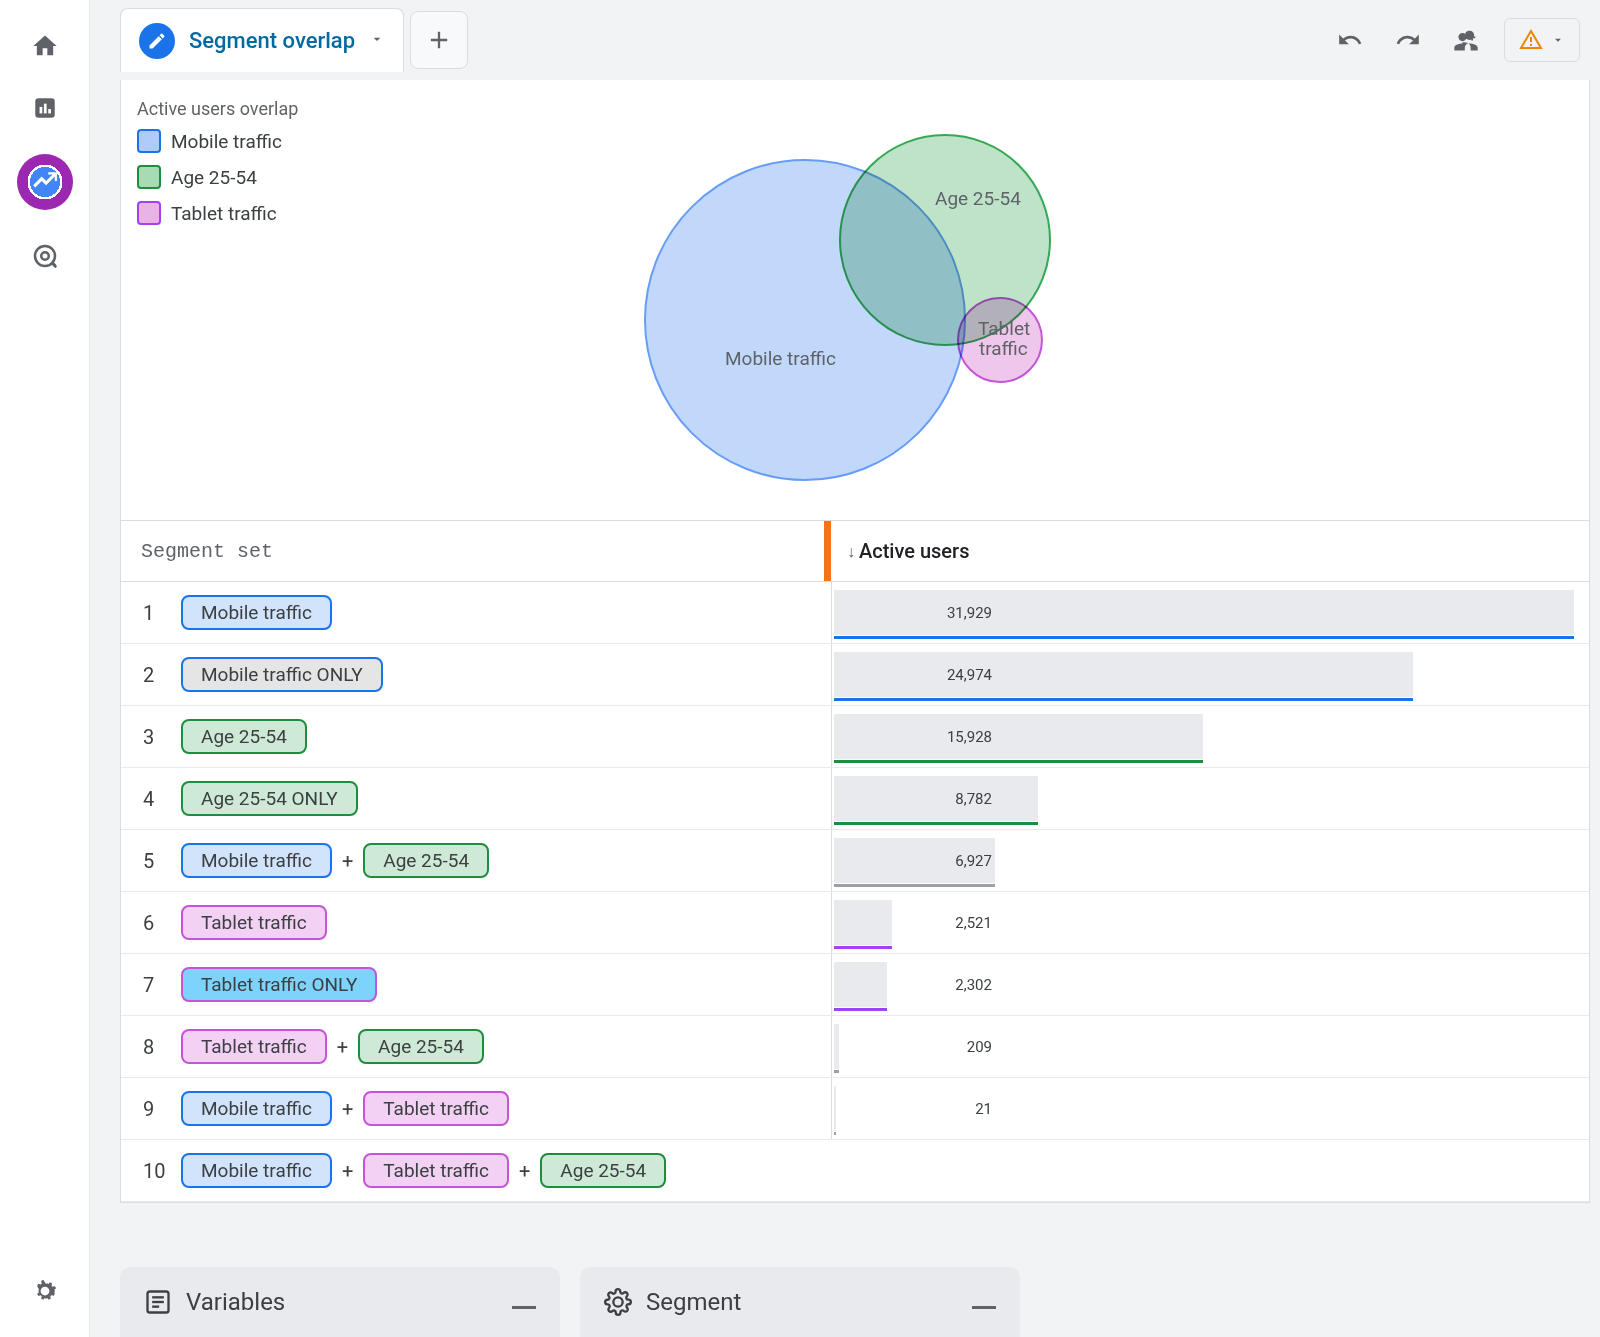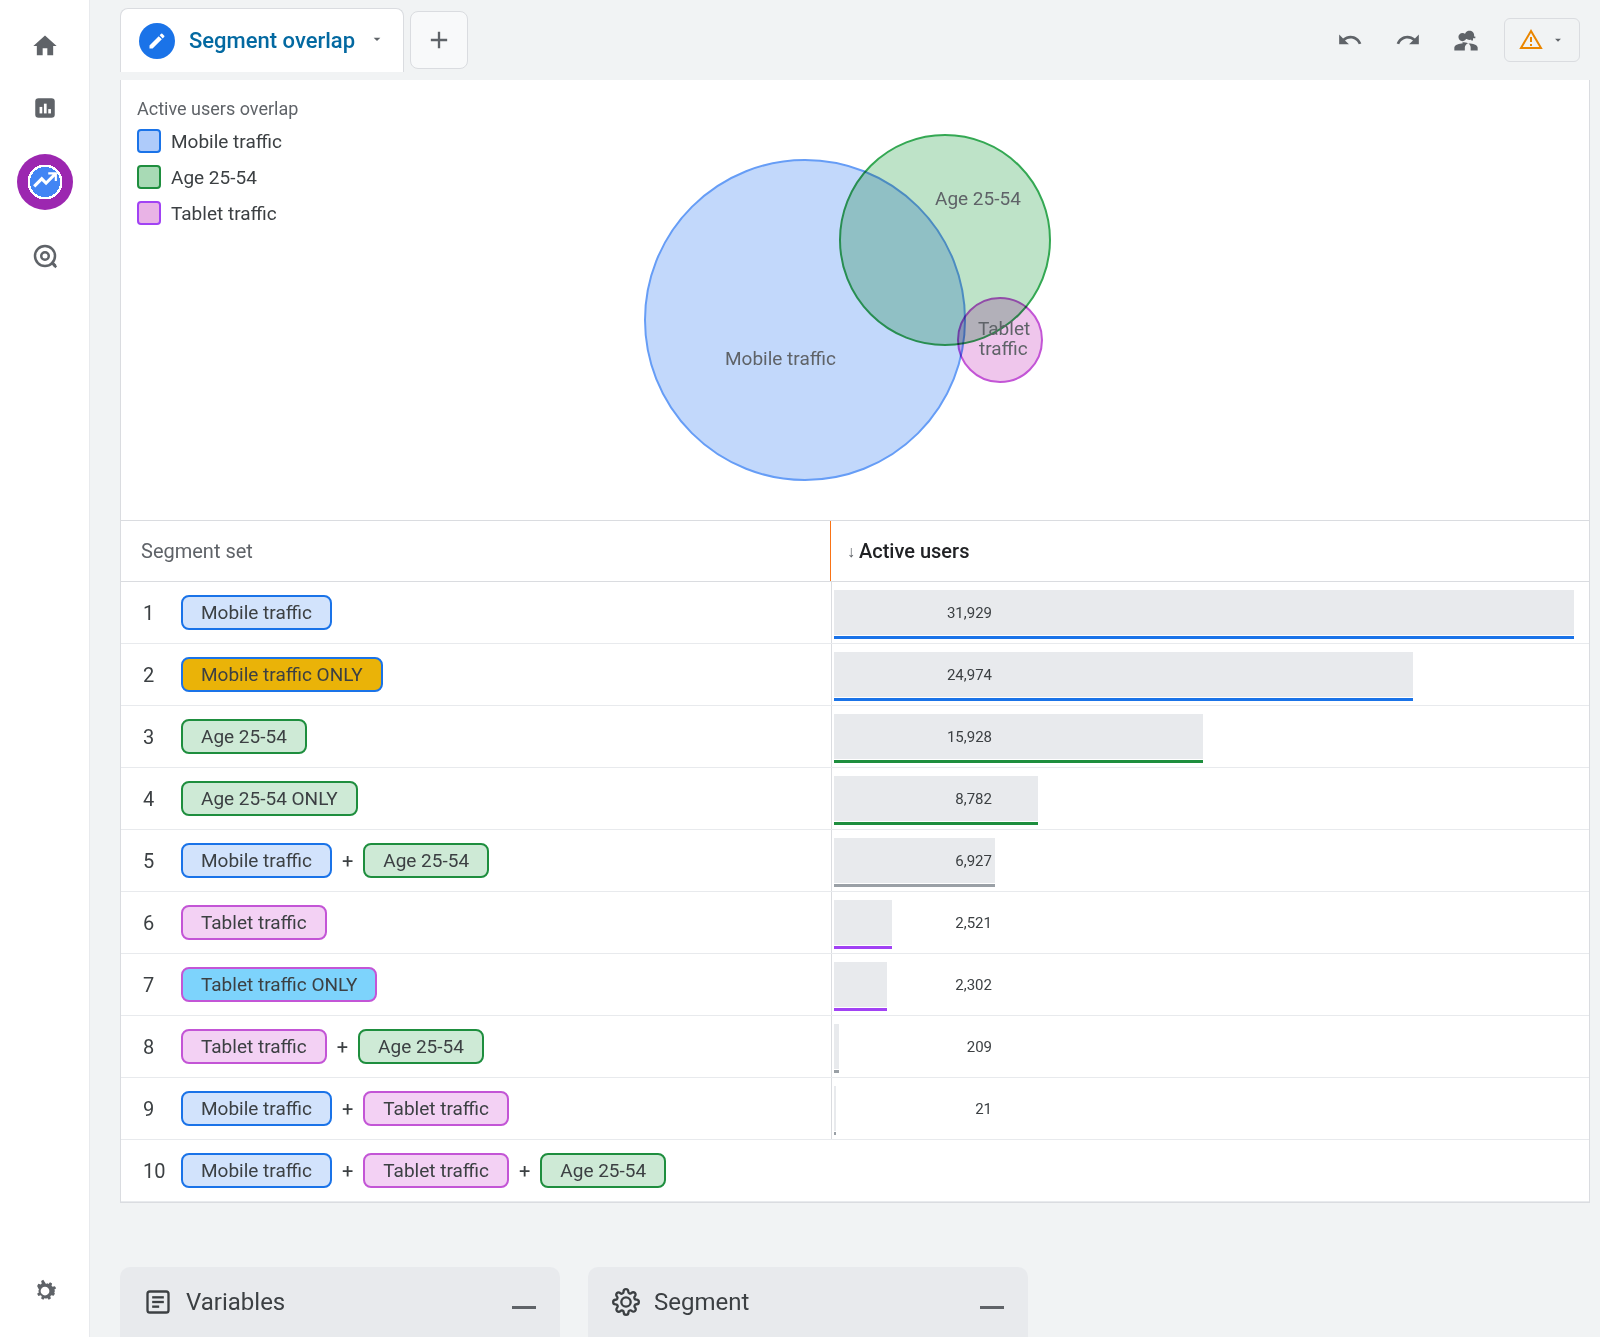--- a/index.html
+++ b/index.html
@@ -63,39 +63,39 @@
 .swatch { width: 24px; height: 24px; border-radius: 4px; border: 2px solid; }
 .legend-label { font-size: 19px; color: #3c4043; }
 
 .venn { position: absolute; left: 50%; top: 50%; transform: translate(-50%, -50%); width: 560px; height: 380px; }
 .venn circle { mix-blend-mode: multiply; }
 .venn text { font-size: 19px; fill: #5f6368; }
 
 
 .tbl { width: 100%; }
 .tbl-header { display: flex; border-top: 1px solid #dadce0; border-bottom: 1px solid #dadce0; height: 62px; align-items: center; }
-.col-set { flex: 0 0 710px; padding-left: 20px; font-size: 20px; color: #5f6368; border-right: 1px solid #f97316; height: 100%; display: flex; align-items: center; }
+.col-set { flex: 0 0 710px; padding-left: 20px; font-size: 20px; color: #5f6368; border-right: 7px solid #f97316; height: 100%; display: flex; align-items: center; font-family: Liberation Mono, monospace; }
 .col-users { flex: 1; padding-left: 16px; font-size: 20px; font-weight: 500; color: #202124; display: flex; align-items: center; gap: 4px; cursor: pointer; }
 .col-users .sort { font-size: 16px; color: #5f6368; }
 
 .row { display: flex; border-bottom: 1px solid #e8eaed; height: 62px; align-items: center; }
 .row-idx { width: 60px; text-align: left; padding-left: 22px; font-size: 20px; color: #3c4043; }
 .row-chips { flex: 0 0 650px; display: flex; align-items: center; gap: 10px; }
 .chip {
   border: 2px solid; border-radius: 8px; padding: 4px 18px;
   font-size: 19px; color: #3c4043; white-space: nowrap;
 }
 .plus { font-size: 20px; color: #3c4043; }
 .row-bar-cell { flex: 1; border-left: 1px solid #dadce0; height: 100%; position: relative; display: flex; align-items: center; }
 .bar-bg { position: absolute; left: 2px; top: 8px; bottom: 8px; background: #e8eaed; }
 .bar-line { position: absolute; left: 2px; bottom: 4px; height: 3px; }
 .row-value { position: relative; z-index: 2; width: 160px; text-align: right; font-size: 15px; color: #3c4043; }
 
 
-.bottom-panels { position: absolute; left: 30px; bottom: 0; display: flex; gap: 8px; }
+.bottom-panels { position: absolute; left: 30px; bottom: 0; display: flex; gap: 0; }
 .panel {
   background: #e8eaed; border-radius: 10px 10px 0 0; height: 70px; width: 440px;
   display: flex; align-items: center; padding: 0 24px; gap: 14px;
   font-size: 24px; color: #3c4043;
 }
 .panel:nth-child(2) { margin-left: 20px; }
 .panel .collapse { margin-left: auto; color: #5f6368; }
 
 </style>
 </head>
@@ -232,21 +232,21 @@
             </div>
     <div class="row-bar-cell">
       <div class="bar-bg" style="width:740px"></div>
       <div class="bar-line" style="width:740px;background:#1a73e8"></div>
       <div class="row-value">31,929</div>
     </div>
           </div>
           <div class="row">
     <div class="row-idx">2</div>
     <div class="row-chips">
-              <span class="chip" style="background:#eab308;border-color:#1a73e8">Mobile traffic ONLY</span>
+              <span class="chip" style="background:#e5e5e5;border-color:#1a73e8">Mobile traffic ONLY</span>
             </div>
     <div class="row-bar-cell">
       <div class="bar-bg" style="width:578.8079802060822px"></div>
       <div class="bar-line" style="width:578.8079802060822px;background:#1a73e8"></div>
       <div class="row-value">24,974</div>
     </div>
           </div>
           <div class="row">
     <div class="row-idx">3</div>
     <div class="row-chips">

